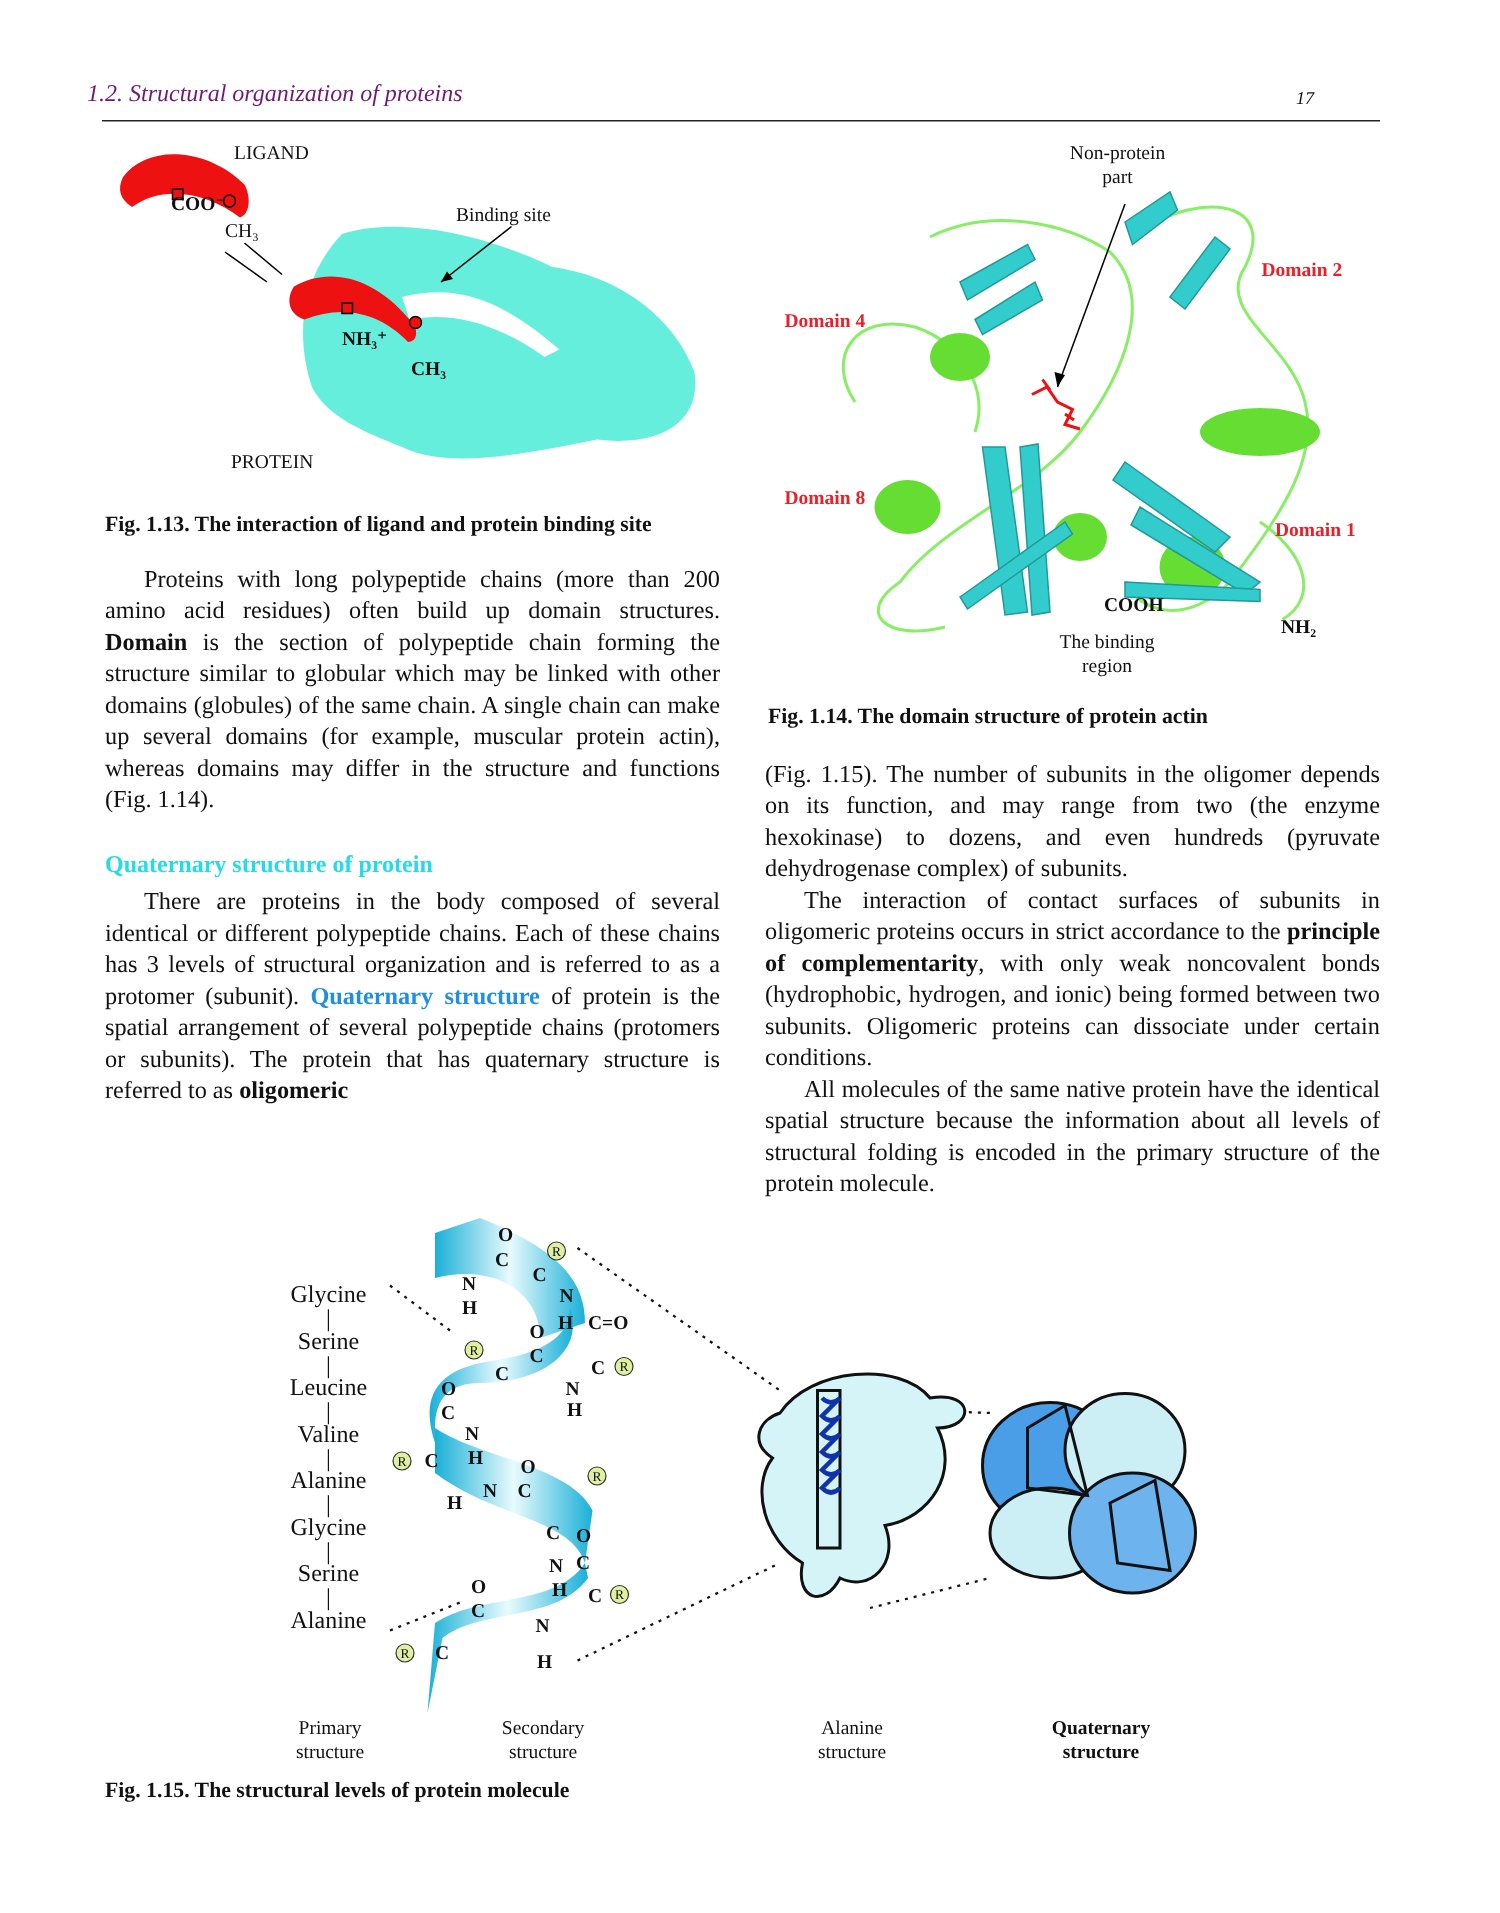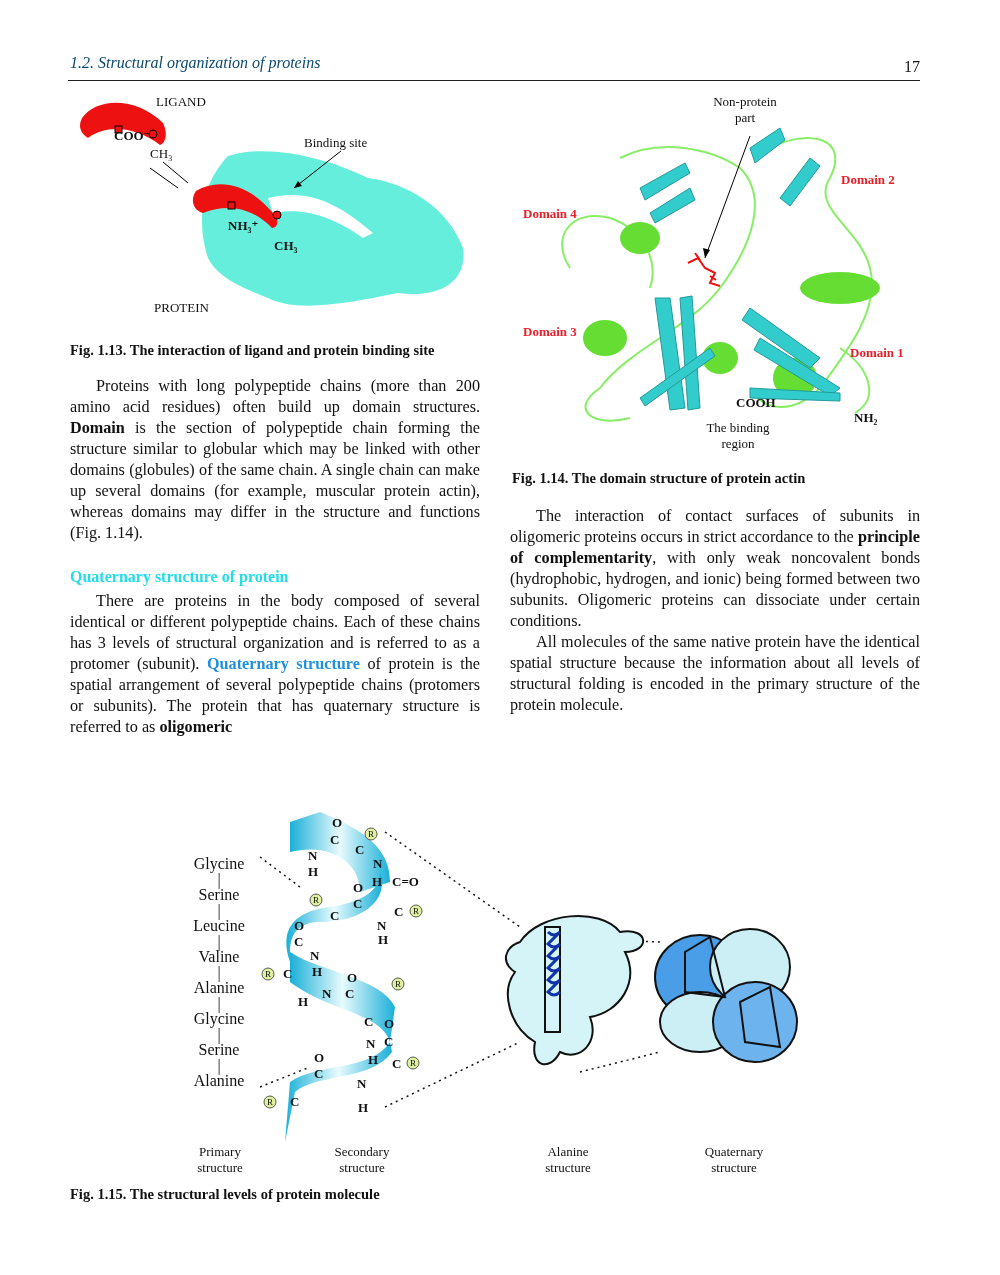--- a/index.html
+++ b/index.html
@@ -1,19 +1,19 @@
 <!DOCTYPE html>
 <html><head>
 <meta charset="utf-8">
 <style>
   html,body{margin:0;padding:0;background:#fff;}
   body{width:1000px;height:1275px;position:relative;overflow:hidden;font-family:"Liberation Serif","DejaVu Serif",serif;color:#111;}
   .abs{position:absolute;}
-  .header-title{left:70px;top:54px;font-style:italic;font-size:16px;color:#0c4a6e;}
-  .page-num{left:904px;top:58px;font-size:16px;}
+  .header-title{left:58px;top:54px;font-style:italic;font-size:16px;color:#701a75;}
+  .page-num{left:864px;top:58px;font-style:italic;font-size:12px;}
   .header-rule{left:68px;top:80px;width:852px;height:1px;background:#222;}
   .caption{font-weight:bold;font-size:14.5px;}
   .lbl{font-size:13px;}
   .lbl-c{text-align:center;font-size:13px;line-height:16px;}
   .red{color:#e8202a;font-weight:bold;font-size:13px;}
   .col{font-size:16.2px;line-height:21px;text-align:justify;}
   .col p{margin:0;}
   .col p.ind{text-indent:26px;}
   .heading{color:#22dcea;font-weight:bold;font-size:16px;}
   .kw-blue{color:#1f8fe0;font-weight:bold;}
@@ -84,38 +84,39 @@
     </g>
     <line x1="240" y1="48" x2="195" y2="170" stroke="#000" stroke-width="1"></line>
     <polygon points="195,170 193,160 200,162" fill="#000"></polygon>
   </svg>
   <div class="abs lbl-c" style="left:185px;top:6px;width:100px;">
     <div>Non-protein</div>
     <div>part</div>
   </div>
   <div class="abs red" style="left:331px;top:84px;">Domain 2</div>
   <div class="abs red" style="left:13px;top:118px;">Domain 4</div>
-  <div class="abs red" style="left:13px;top:236px;">Domain 3</div>
+  <div class="abs red" style="left:13px;top:236px;">Domain 8</div>
   <div class="abs red" style="left:340px;top:257px;">Domain 1</div>
   <div class="abs chem" style="left:226px;top:307px;">COOH</div>
   <div class="abs chem" style="left:344px;top:322px;">NH₂</div>
   <div class="abs lbl-c" style="left:178px;top:332px;width:100px;">
     <div>The binding</div>
     <div>region</div>
   </div>
 </div>
 <div class="abs caption" style="left:512px;top:470px;">Fig. 1.14. The domain structure of protein actin</div>
 
 <div class="abs col" style="left:70px;top:376px;width:410px;">
   <p class="ind"><span>Proteins with long polypeptide chains (more than 200 amino acid residues) often build up domain structures. </span><b>Domain</b><span> is the section of polypeptide chain forming the structure similar to globular which may be linked with other domains (globules) of the same chain. A single chain can make up several domains (for example, muscular protein actin), whereas domains may differ in the structure and functions (Fig. 1.14).</span></p>
   <div class="heading" style="margin-top:22px;margin-bottom:4px;">Quaternary structure of protein</div>
   <p class="ind"><span>There are proteins in the body composed of several identical or different polypeptide chains. Each of these chains has 3 levels of structural organization and is referred to as a protomer (subunit). </span><span class="kw-blue">Quaternary structure</span><span> of protein is the spatial arrangement of several polypeptide chains (protomers or subunits). The protein that has quaternary structure is referred to as </span><b>oligomeric</b></p>
 </div>
 
 <div class="abs col" style="left:510px;top:506px;width:410px;">
+  <p>(Fig. 1.15). The number of subunits in the oligomer depends on its function, and may range from two (the enzyme hexokinase) to dozens, and even hundreds (pyruvate dehydrogenase complex) of subunits.</p>
   <p class="ind"><span>The interaction of contact surfaces of subunits in oligomeric proteins occurs in strict accordance to the </span><b>principle of complementarity</b><span>, with only weak noncovalent bonds (hydrophobic, hydrogen, and ionic) being formed between two subunits. Oligomeric proteins can dissociate under certain conditions.</span></p>
   <p class="ind">All molecules of the same native protein have the identical spatial structure because the information about all levels of structural folding is encoded in the primary structure of the protein molecule.</p>
 </div>
 
 <div class="abs" style="left:180px;top:812px;width:640px;height:330px;">
   <div class="abs" style="left:0;top:44px;width:78px;text-align:center;font-size:16px;line-height:15.5px;">
     <div>Glycine</div>
       <div>|</div>
     <div>Serine</div>
       <div>|</div>
@@ -226,18 +227,18 @@
       <div>structure</div>
   </div>
   <div class="abs lbl-c" style="left:142px;top:332px;width:80px;">
     <div>Secondary</div>
       <div>structure</div>
   </div>
   <div class="abs lbl-c" style="left:348px;top:332px;width:80px;">
     <div>Alanine</div>
       <div>structure</div>
   </div>
-  <div class="abs lbl-c" style="left:512px;top:332px;width:84px;">
+  <div class="abs lbl-c" style="left:512px;top:332px;width:84px;font-weight:bold;">
     <div>Quaternary</div>
       <div>structure</div>
   </div>
 </div>
 <div class="abs caption" style="left:70px;top:1186px;">Fig. 1.15. The structural levels of protein molecule</div>
 
 </body></html>

